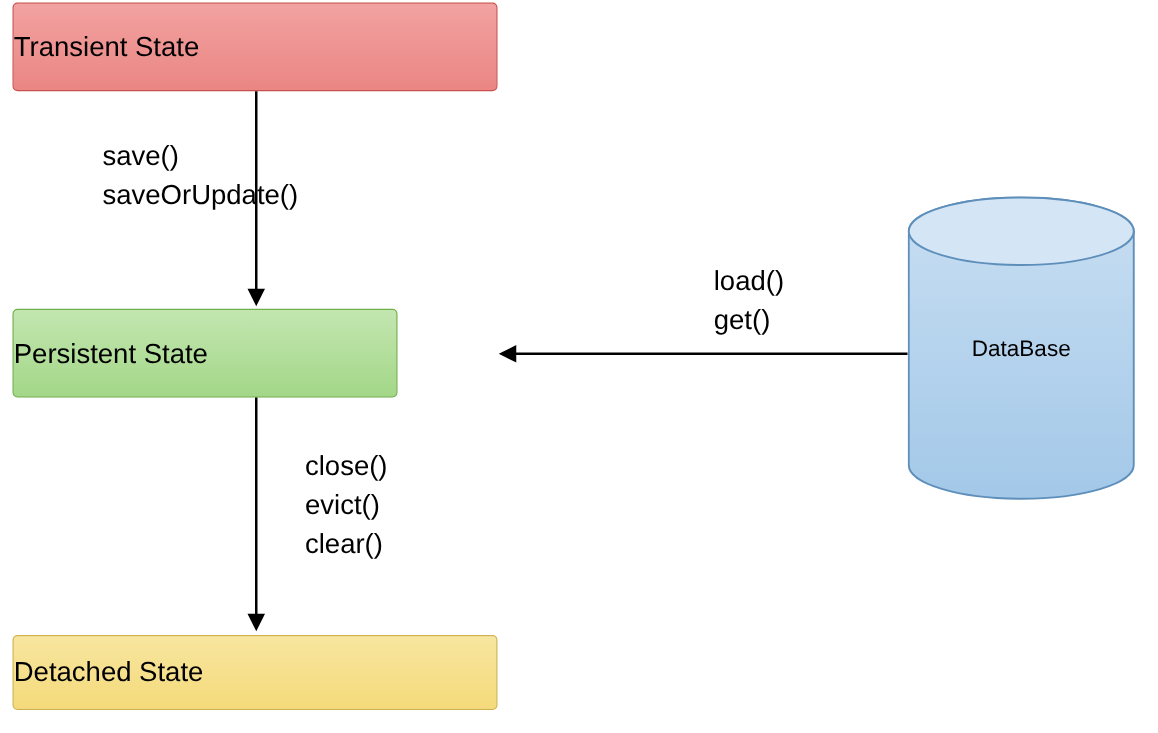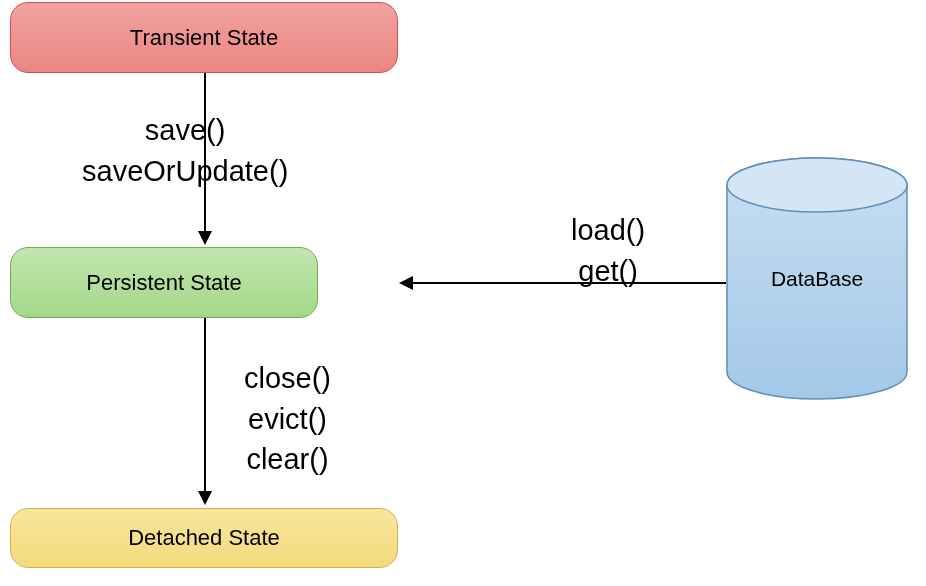--- a/index.html
+++ b/index.html
@@ -7,22 +7,22 @@
       width: 926px;
       height: 586px;
       font-family: Arial, Helvetica, sans-serif;
       background: #fff;
       position: relative;
     }
     .state-box {
       position: absolute;
       display: flex;
       align-items: center;
-      justify-content: center;
-      border-radius: 18px;
+      justify-content: flex-start;
+      border-radius: 4px;
       font-size: 22px;
       color: #000;
     }
     .transient {
       left: 10px; top: 2px;
       width: 388px; height: 71px;
       background: linear-gradient(to bottom, #f2a2a1, #ea8683);
       border: 1px solid #c9504e;
     }
     .persistent {
@@ -39,21 +39,21 @@
     }
     .database {
       position: absolute;
       left: 726px; top: 157px;
       width: 182px; height: 243px;
     }
     .db-label {
       position: absolute;
       left: 50%; top: 50%;
       transform: translate(-50%, -50%);
-      font-size: 21px;
+      font-size: 18px;
       color: #000;
     }
     .arrow-vert {
       position: absolute;
       background: #000;
     }
     .arrow-head-down {
       position: absolute;
       width: 0; height: 0;
       border-left: 7px solid transparent;
@@ -66,24 +66,23 @@
     }
     .arrow-head-left {
       position: absolute;
       width: 0; height: 0;
       border-top: 7px solid transparent;
       border-bottom: 7px solid transparent;
       border-right: 14px solid #000;
     }
     .label-group {
       position: absolute;
-      font-size: 29px;
+      font-size: 22px;
       line-height: 1.4;
       color: #000;
-      text-align: center;
     }
     .label-group div { white-space: nowrap; }
   </style>
 </head>
 <body>
 
 <div class="state-box transient">
   <span>Transient State</span>
 </div>
 

